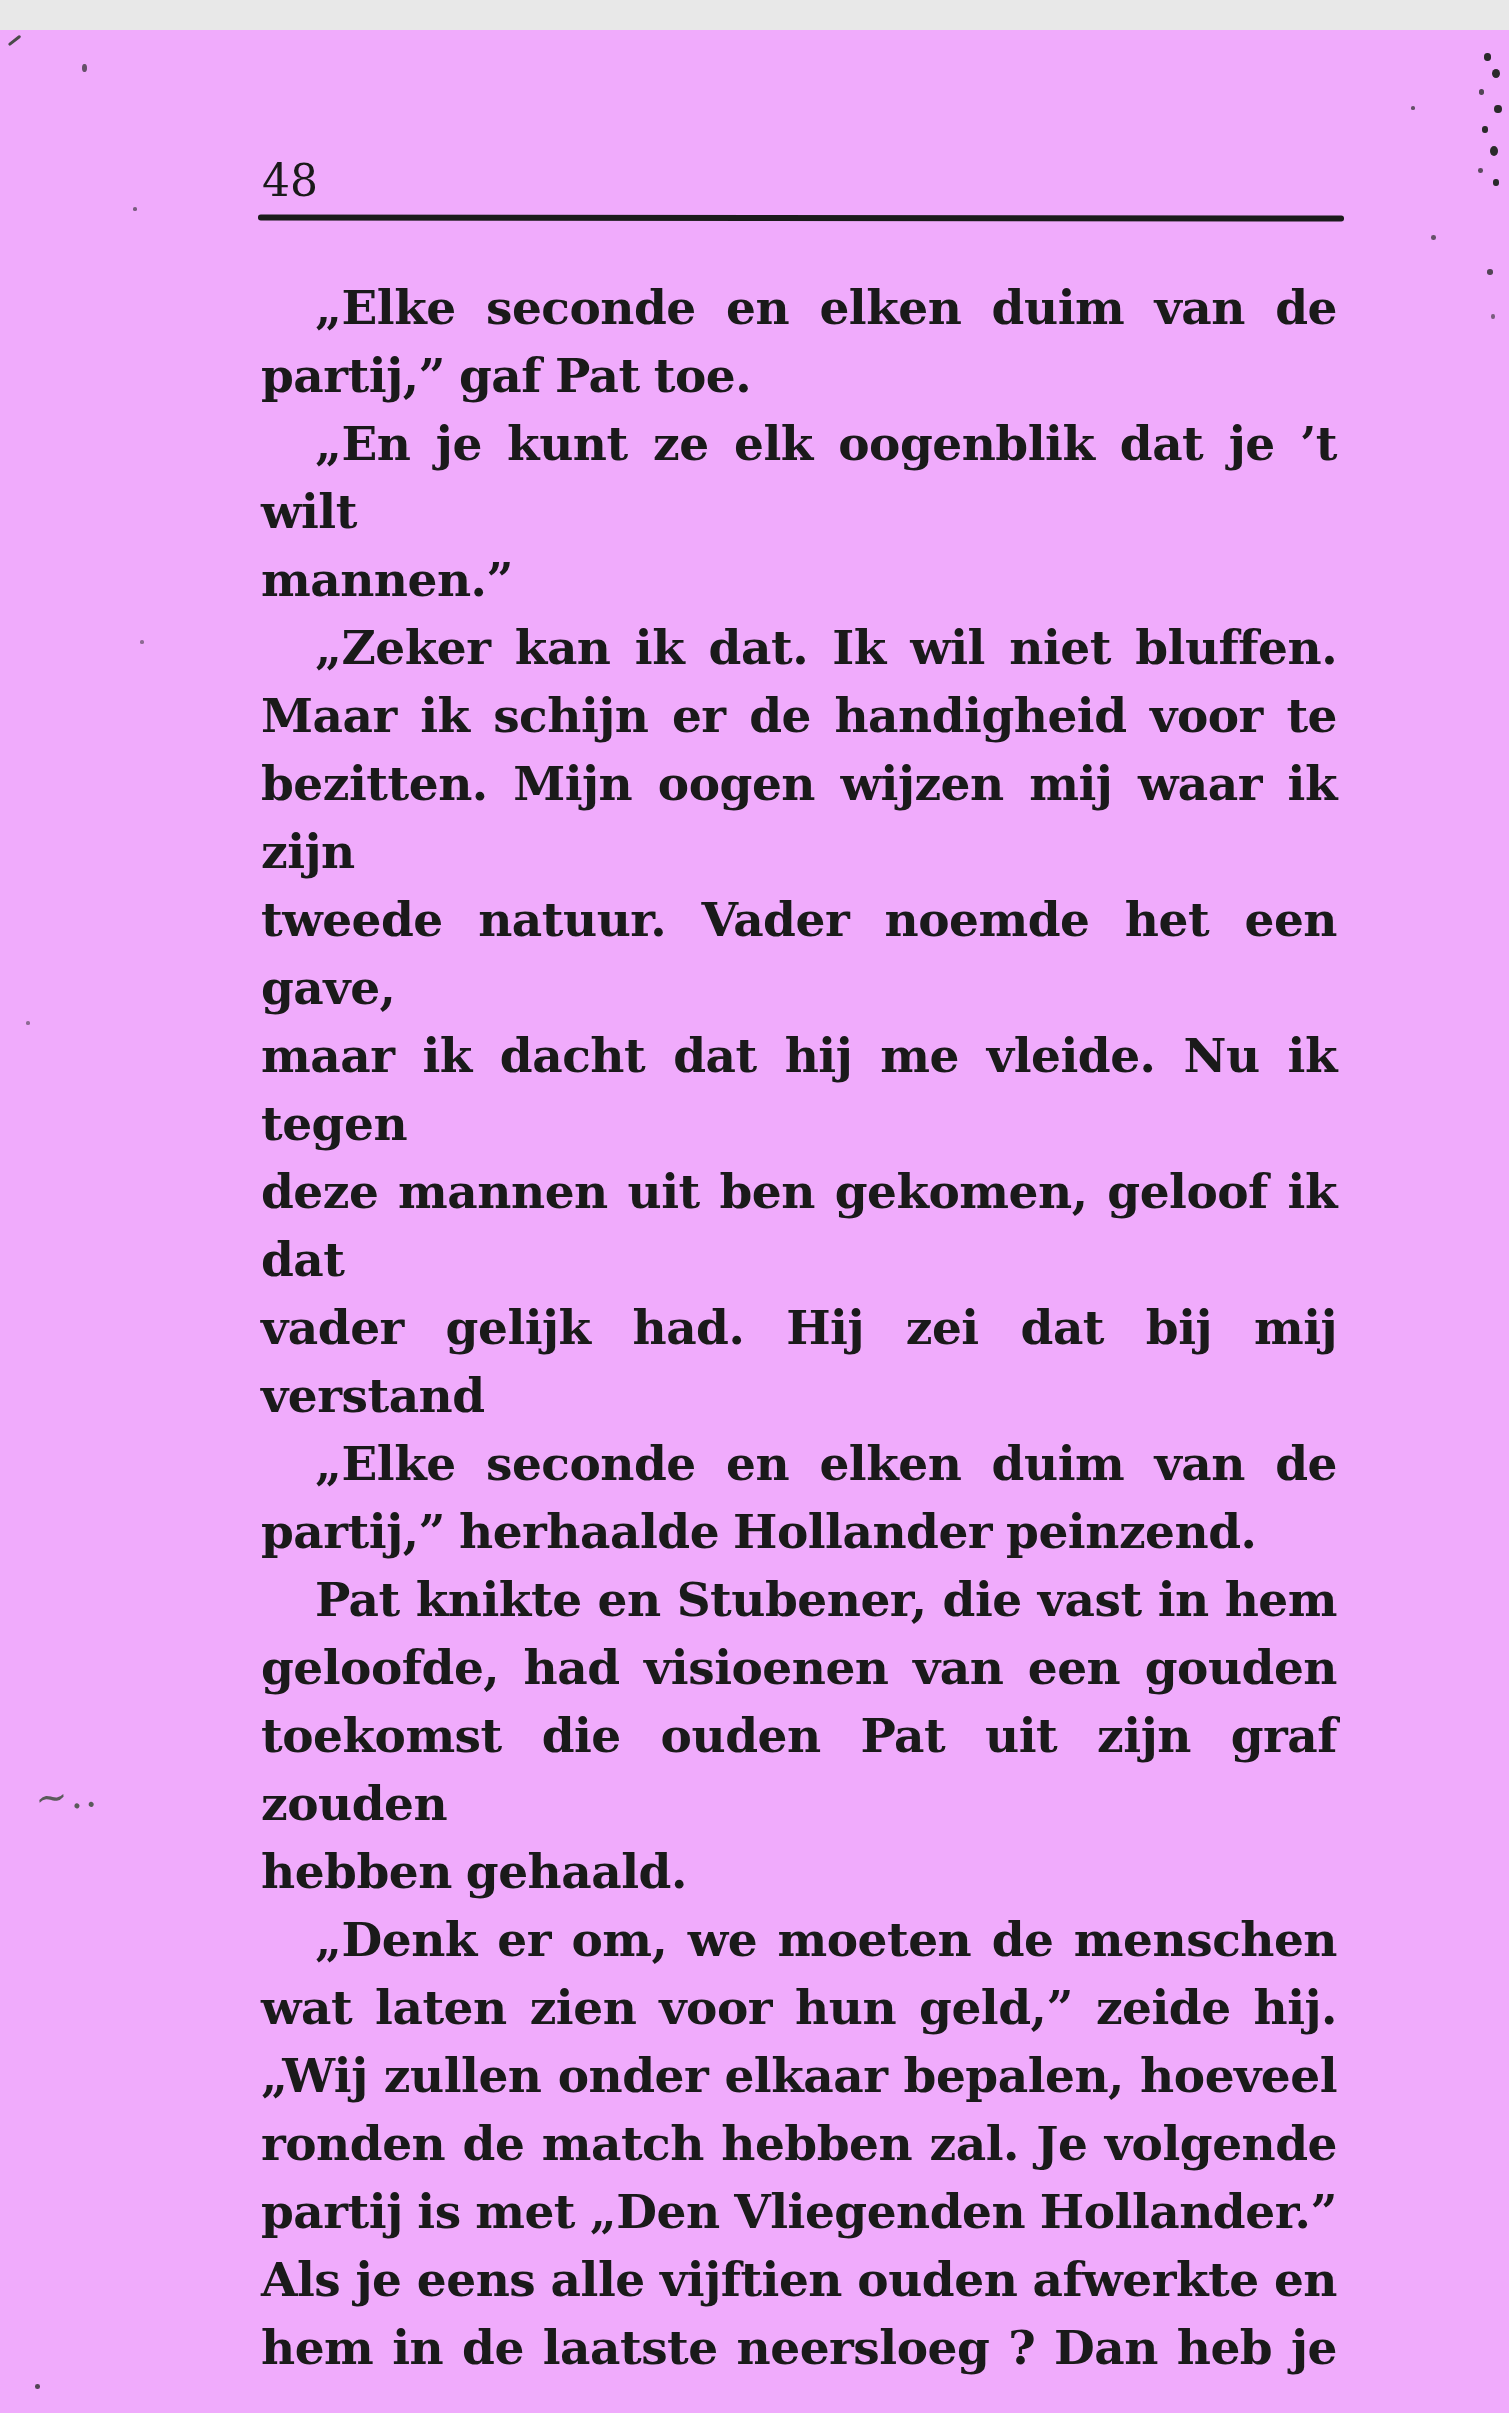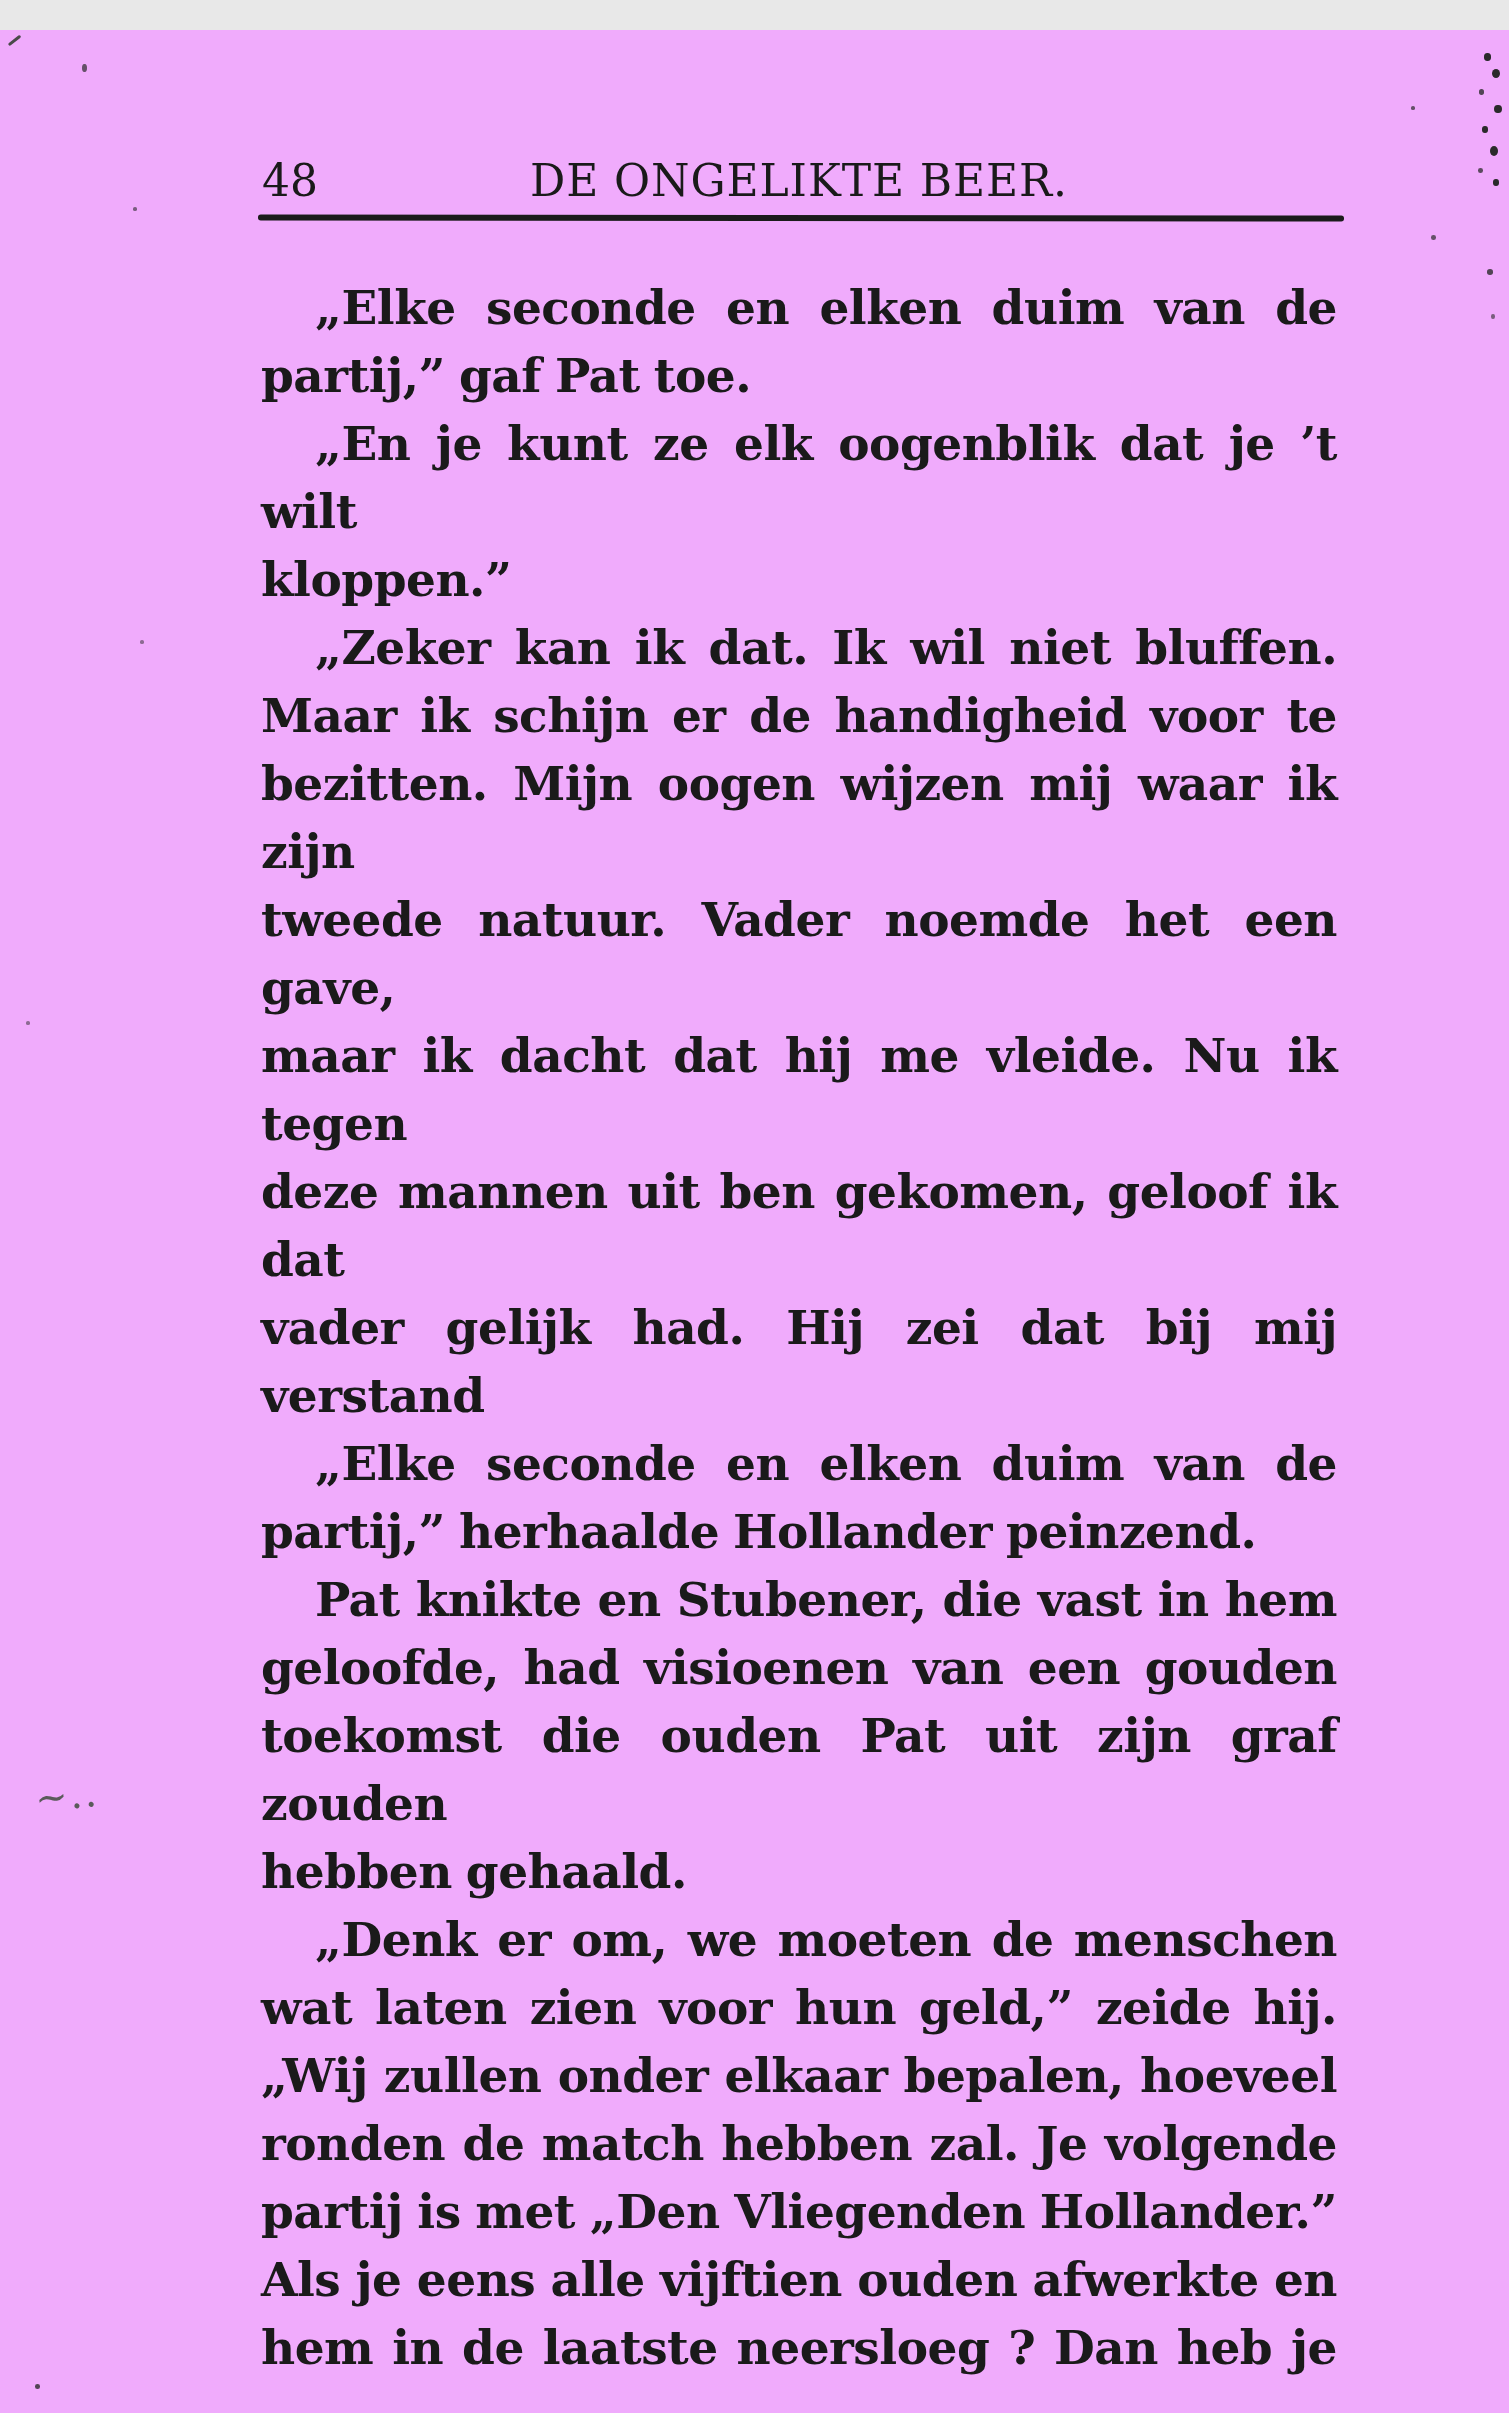--- a/index.html
+++ b/index.html
@@ -40,28 +40,27 @@
   .sp{position:absolute;background:#2a2a2a;border-radius:50%;}
   .slash{position:absolute;left:6.5px;top:9.3px;width:15px;height:2.8px;background:#4a4a4a;transform:rotate(-38deg);border-radius:1.9px;}
   .tilde{position:absolute;left:35px;top:1743px;font-size:39px;color:#5a5a5a;transform:rotate(-6deg);letter-spacing:1.9px;font-family:"DejaVu Serif",serif;}
 </style>
 </head>
 <body>
 
 <div class="page">
 
   <span class="pagenum">48</span>
-  <span class="running-title">DE ONGELIKTE BEER.</span>
   <div class="header-rule"></div>
 
   <div class="body-col">
     <div class="ln ind">„Elke seconde en elken duim van de</div>
     <div class="ln end">partij,” gaf Pat toe.</div>
     <div class="ln ind">„En je kunt ze elk oogenblik dat je ’t wilt</div>
-    <div class="ln end">kloppen.”</div>
+    <div class="ln end">mannen.”</div>
     <div class="ln ind">„Zeker kan ik dat. Ik wil niet bluffen.</div>
     <div class="ln">Maar ik schijn er de handigheid voor te</div>
     <div class="ln">bezitten. Mijn oogen wijzen mij waar ik zijn</div>
     <div class="ln">tweede natuur. Vader noemde het een gave,</div>
     <div class="ln">maar ik dacht dat hij me vleide. Nu ik tegen</div>
     <div class="ln">deze mannen uit ben gekomen, geloof ik dat</div>
     <div class="ln">vader gelijk had. Hij zei dat bij mij verstand</div>
     <div class="ln ind">„Elke seconde en elken duim van de</div>
     <div class="ln end">partij,” herhaalde Hollander peinzend.</div>
     <div class="ln ind">Pat knikte en Stubener, die vast in hem</div>

